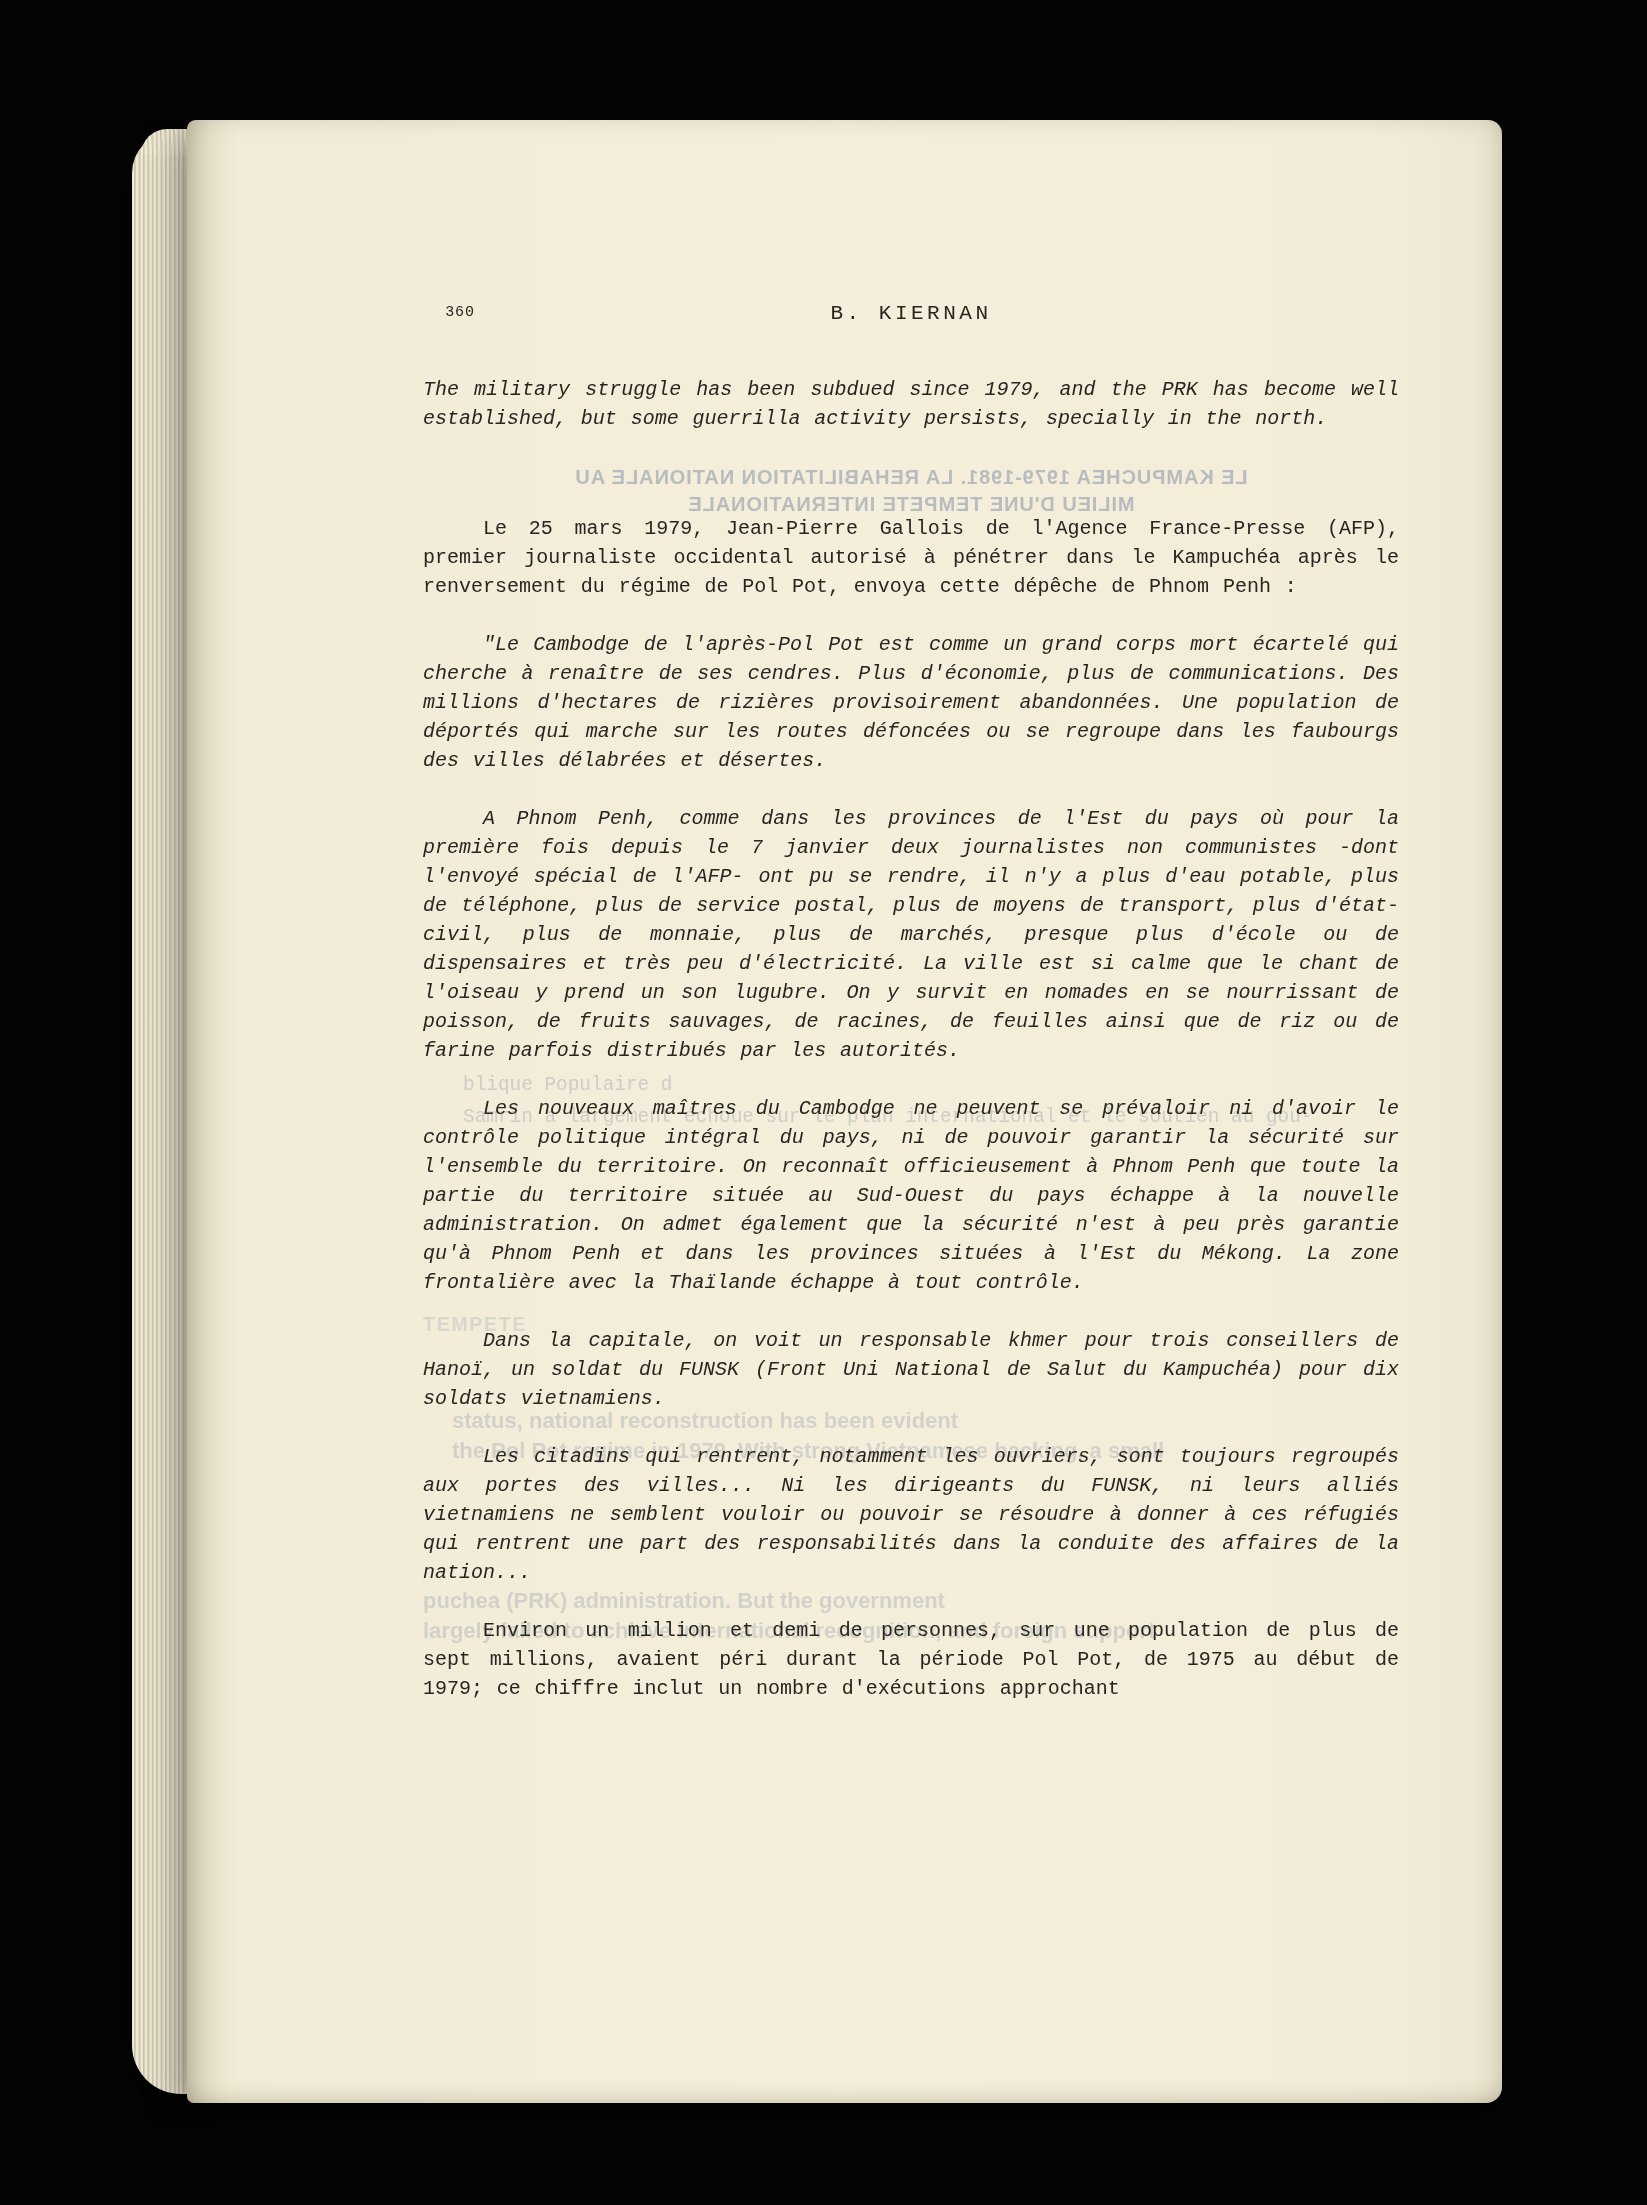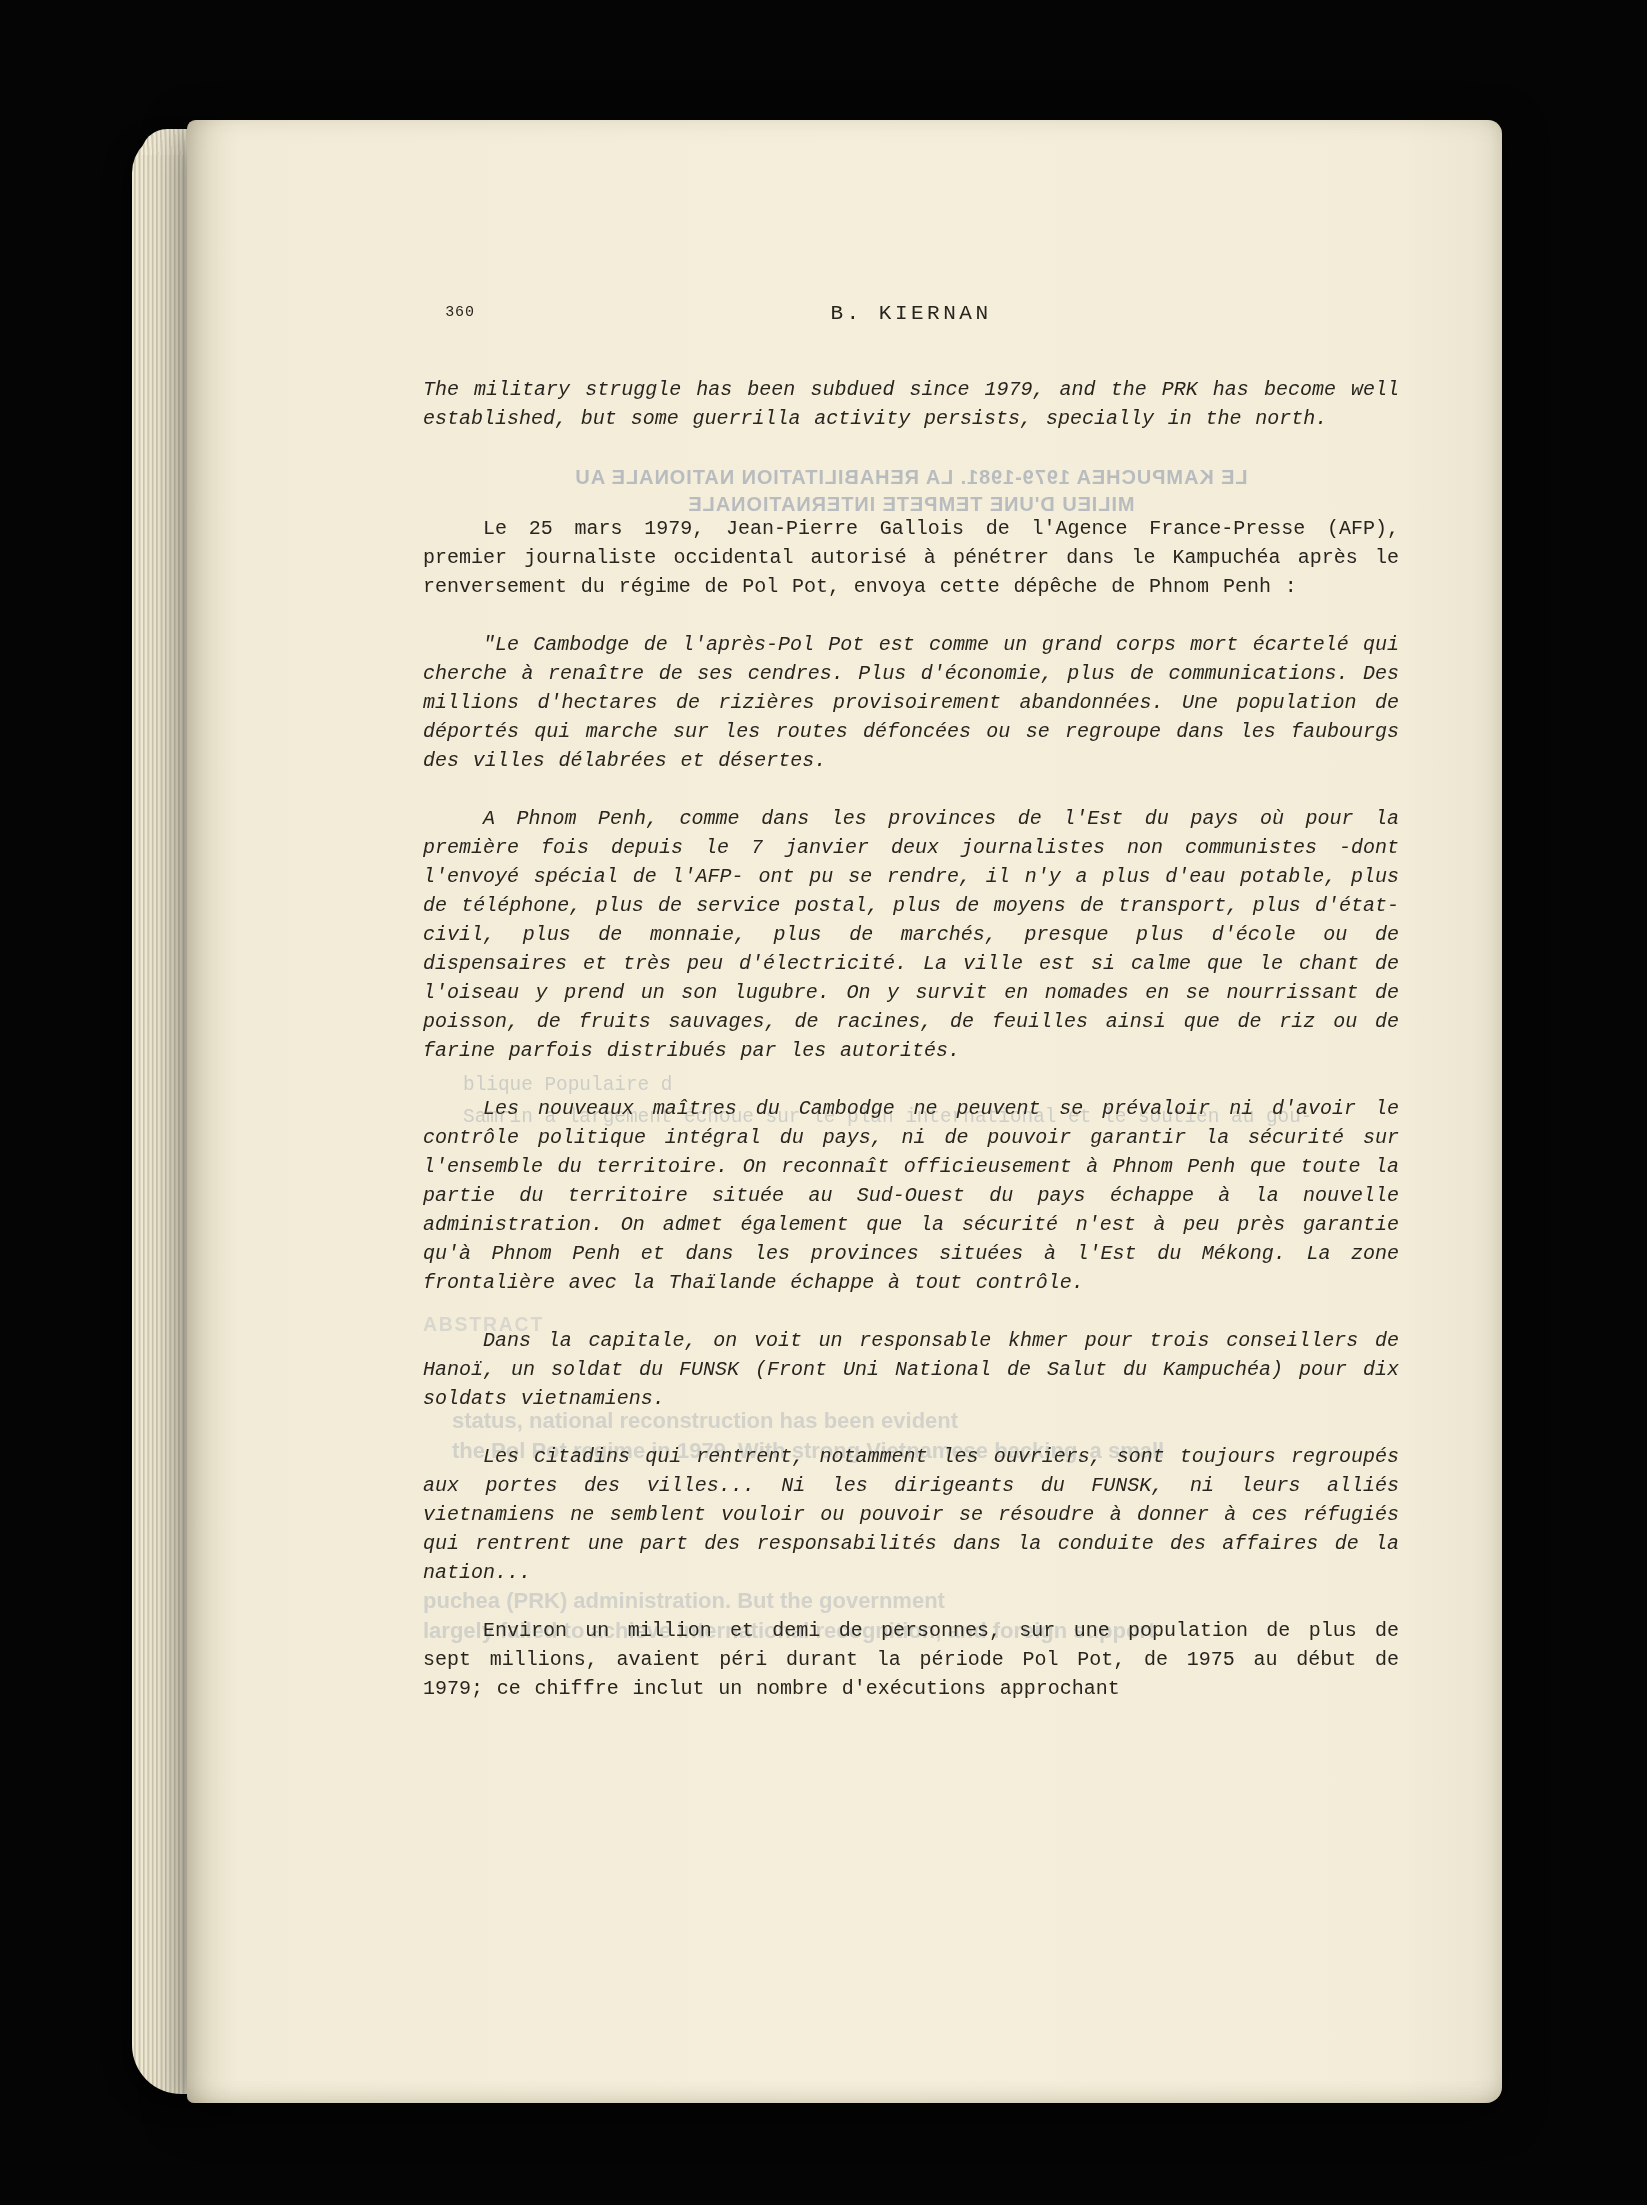--- a/index.html
+++ b/index.html
@@ -154,21 +154,21 @@
   <div class="ghost ghost-title">
     <div>LE KAMPUCHEA 1979-1981. LA REHABILITATION NATIONALE AU</div>
     <div>MILIEU D'UNE TEMPETE INTERNATIONALE</div>
   </div>
 
   <div class="ghost ghost-fr">
     <div>blique Populaire d</div>
     <div>Samrin a largement échoue sur le plan international et le soutien au gou-</div>
   </div>
 
-  <div class="ghost ghost-abstract-label">ABSTRACT</div>
+  <div class="ghost ghost-abstract-label">TEMPETE</div>
 
   <div class="ghost ghost-en-1">
     <div>status, national reconstruction has been evident</div>
     <div>the Pol Pot regime in 1979. With strong Vietnamese backing, a small</div>
   </div>
 
   <div class="ghost ghost-en-2">
     <div>puchea (PRK) administration. But the government</div>
     <div>largely failed to achieve international recognition, and foreign support</div>
   </div>

